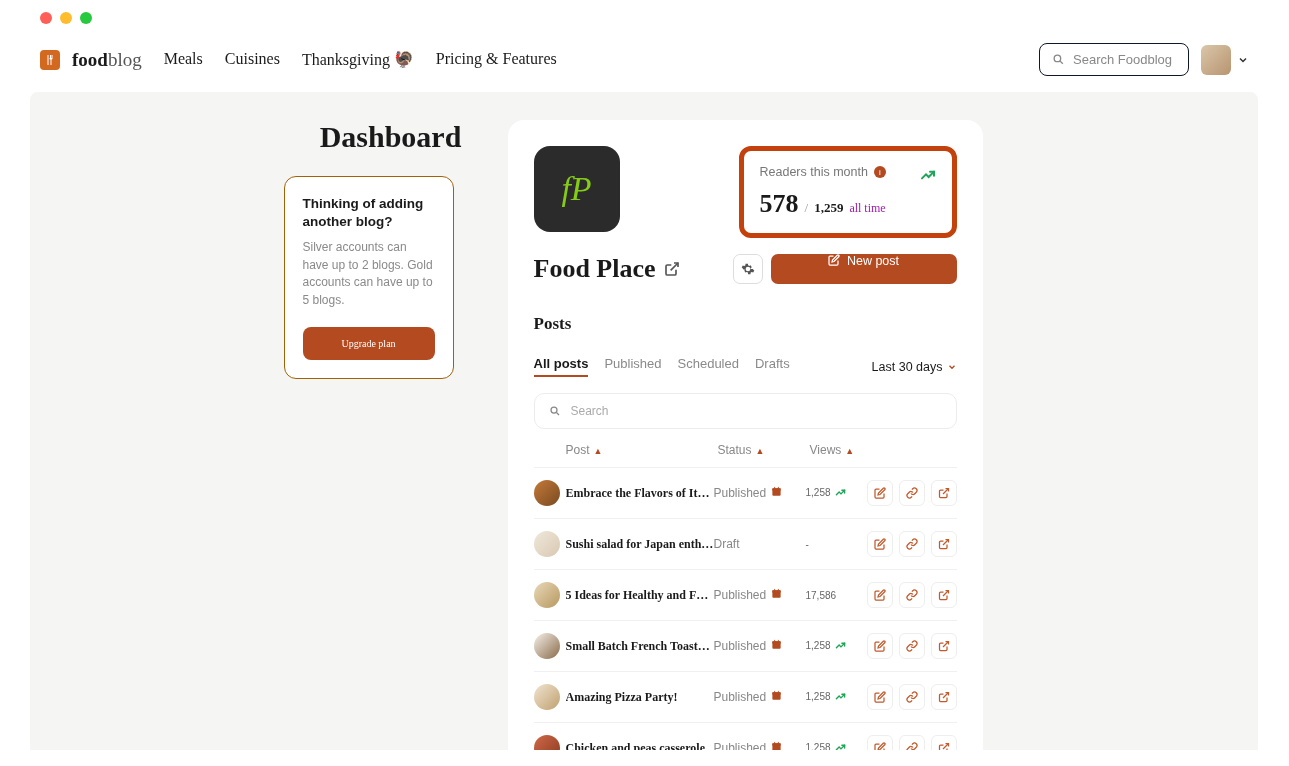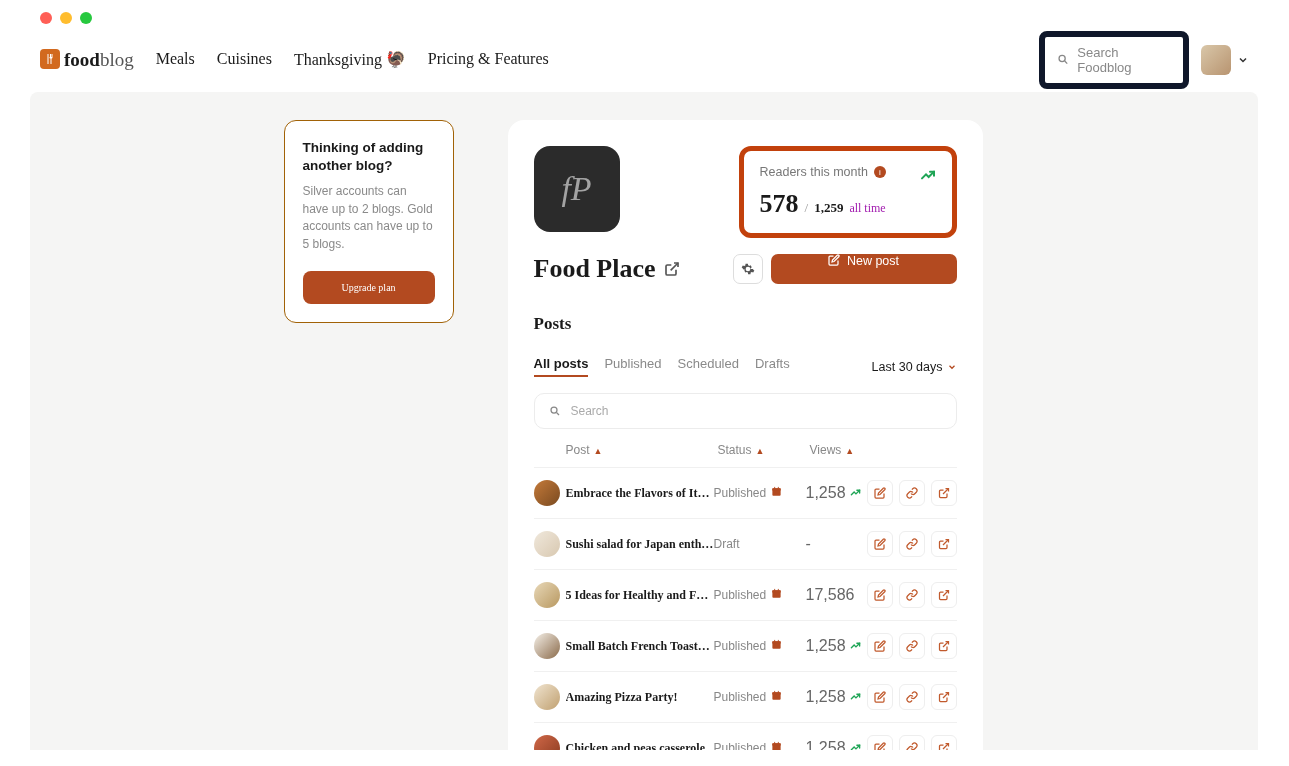--- a/index.html
+++ b/index.html
@@ -15,29 +15,29 @@
   .window-dots { position: absolute; top: 12px; left: 40px; display: flex; gap: 8px; }
   .dot { width: 12px; height: 12px; border-radius: 50%; }
   .dot.red { background: #ff5f56; }
   .dot.yellow { background: #ffbd2e; }
   .dot.green { background: #27c93f; }
 
   .topnav {
     display: flex; align-items: center; padding: 0 40px; height: 92px;
     border-bottom: 1px solid transparent;
   }
-  .logo { display: flex; align-items: flex-start; gap: 4px; font-weight: 700; font-size: 19px; margin-top: 28px; }
+  .logo { display: flex; align-items: center; gap: 12px; font-weight: 700; font-size: 19px; margin-top: 28px; }
   .logo-icon { width: 20px; height: 20px; background: #d2691e; border-radius: 4px; display: flex; align-items: center; justify-content: center; color: #fff; font-size: 12px; }
   .logo-bold { font-weight: 800; }
   .logo-light { font-weight: 400; color: #555; }
   .nav-links { display: flex; gap: 22px; margin-left: 22px; margin-top: 28px; font-size: 16px; }
   .nav-links span { cursor: pointer; }
   .nav-right { margin-left: auto; display: flex; align-items: center; gap: 12px; margin-top: 28px; }
   .search-box {
-    border: 6px solid #0f172a; border-radius: 8px; padding: 8px 12px;
+    border: 1px solid #0f172a; border-radius: 8px; padding: 8px 12px;
     display: flex; align-items: center; gap: 8px; width: 150px; font-size: 13px; color: #888;
     font-family: -apple-system, sans-serif;
   }
   .search-icon-svg { width: 13px; height: 13px; }
   .avatar-wrap { display: flex; align-items: center; gap: 6px; }
   .avatar { width: 30px; height: 30px; border-radius: 6px; background: linear-gradient(135deg,#d9c7a9,#b89470); }
   .chev { font-size: 14px; color: #333; }
 
   .stage { background: #f5f5f4; width: 1228px; height: 658px; margin: 0 auto 0 30px; border-radius: 8px 8px 0 0; padding: 28px 0 0 0; display: flex; justify-content: center; gap: 32px; overflow: hidden; }
 
@@ -57,21 +57,21 @@
     font-family: Georgia, serif;
   }
 
   .main-card {
     background: #fff; border-radius: 16px; width: 475px; padding: 26px 26px 0 26px;
     flex-shrink: 0; height: 700px;
   }
   .blog-header-row { display: flex; justify-content: space-between; align-items: flex-start; }
   .blog-logo {
     width: 86px; height: 86px; background: #2b2b2b; border-radius: 16px;
-    display: flex; align-items: center; justify-content: center; color: #a3a3a3;
+    display: flex; align-items: center; justify-content: center; color: #84cc16;
     font-family: 'Brush Script MT', cursive; font-size: 34px; font-style: italic;
   }
   .stats-card {
     border: 5px solid #c2410c; border-radius: 12px; padding: 14px 16px;
     width: 218px; position: relative; font-family: -apple-system, sans-serif;
   }
   .stats-label { font-size: 12.5px; color: #777; display: flex; align-items: center; gap: 6px; }
   .info-badge { width: 12px; height: 12px; border-radius: 50%; background: #b34a20; color: #fff; font-size: 8px; display: inline-flex; align-items: center; justify-content: center; }
   .trend-icon { position: absolute; right: 16px; top: 16px; color: #1fa556; }
   .stats-main { display: flex; align-items: baseline; gap: 6px; margin-top: 10px; font-family: Georgia, serif; }
@@ -111,21 +111,21 @@
   .col-post { width: 152px; padding-left: 0; }
   .col-status { width: 92px; }
   .col-views { width: 56px; }
   .sort-caret { color: #b34a20; font-size: 9px; margin-left: 4px; }
 
   .post-row { display: flex; align-items: center; padding: 12px 0; border-top: 1px solid #f0f0f0; font-family: -apple-system, sans-serif; }
   .thumb { width: 26px; height: 26px; border-radius: 50%; flex-shrink: 0; }
   .post-title { width: 148px; font-size: 12px; font-weight: 700; white-space: nowrap; overflow: hidden; text-overflow: ellipsis; margin-left: 6px; font-family: Georgia, serif; }
   .status-cell { width: 92px; font-size: 12px; color: #888; display: flex; align-items: center; gap: 5px; }
   .cal-icon { color: #b34a20; }
-  .views-cell { width: 56px; font-size: 16px; color: #666; display: flex; align-items: flex-start; gap: 4px; }
+  .views-cell { width: 56px; font-size: 10px; color: #666; display: flex; align-items: flex-start; gap: 4px; }
   .trend-sm { color: #1fa556; }
   .actions-cell { display: flex; gap: 6px; margin-left: auto; }
   .act-btn { width: 26px; height: 26px; border: 1px solid #eee; border-radius: 6px; background: #fff; display: flex; align-items: center; justify-content: center; cursor: pointer; color: #c15a2d; }
   .act-btn svg { width: 12px; height: 12px; }
 
   .t1{background:linear-gradient(135deg,#c47a3a,#7a4a20);} .t2{background:linear-gradient(135deg,#f0e8dc,#d8c8b0);} .t3{background:linear-gradient(135deg,#e8d8b8,#b89860);} .t4{background:linear-gradient(135deg,#f5f0e8,#8a6a4a);} .t5{background:linear-gradient(135deg,#f0e4d0,#c0a070);} .t6{background:linear-gradient(135deg,#d06848,#8a3a20);}
 </style>
 </head>
 <body>
 
@@ -162,20 +162,21 @@
       <div class="avatar"></div>
       <svg class="chev" width="12" height="12" viewBox="0 0 24 24" fill="none" stroke="#333" stroke-width="3">
           <polyline points="6 9 12 15 18 9"></polyline>
         </svg>
     </div>
   </div>
 </div>
 
 <div class="stage">
   <div class="left-col">
+    <h1 class="page-title">Dashboard</h1>
     <div class="promo-card">
       <div class="promo-title">Thinking of adding another blog?</div>
       <div class="promo-body">Silver accounts can have up to 2 blogs. Gold accounts can have up to 5 blogs.</div>
       <button class="btn-primary">Upgrade plan</button>
     </div>
   </div>
 
   <div class="main-card">
     <div class="blog-header-row">
       <div class="blog-logo">fP</div>

